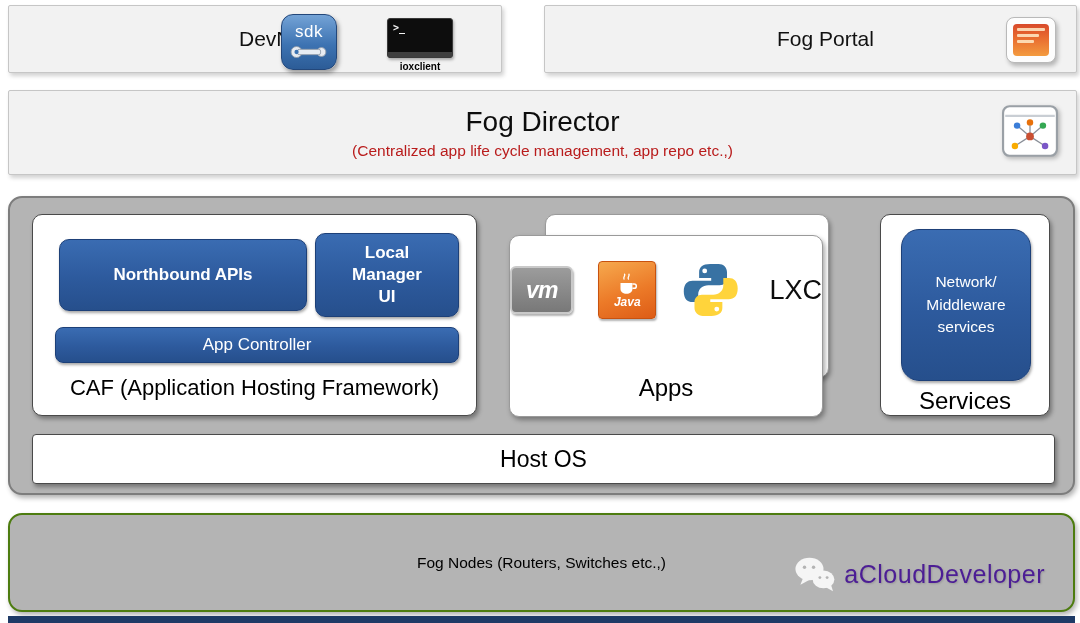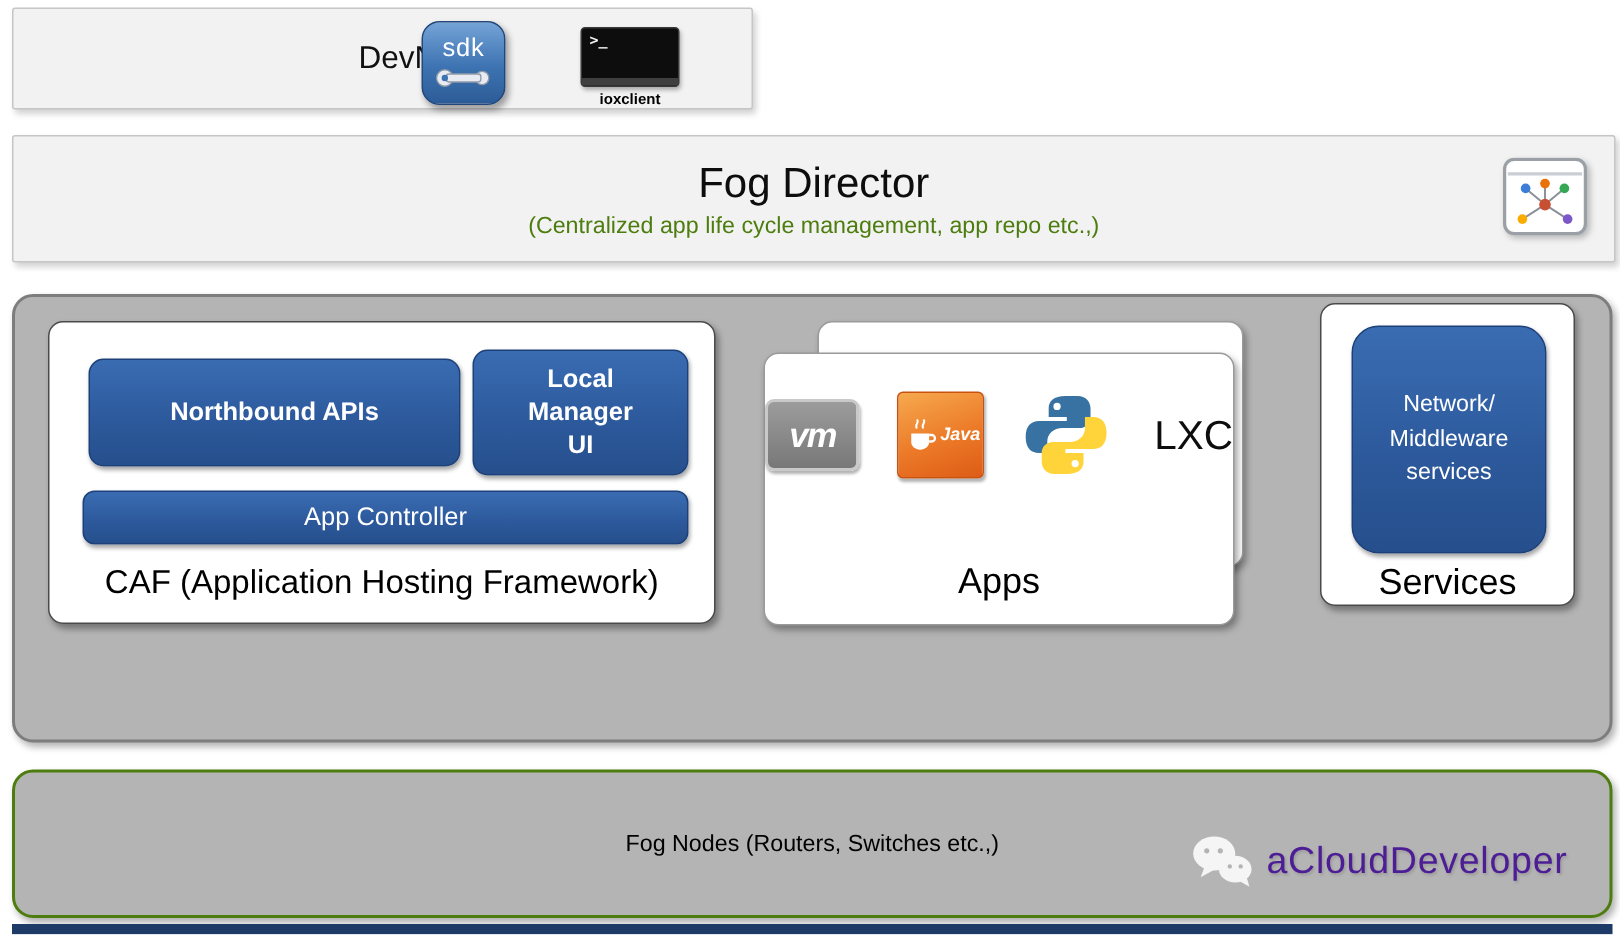--- a/index.html
+++ b/index.html
@@ -56,21 +56,21 @@
     padding:4px 4px; box-sizing:border-box; display:flex; flex-direction:column; gap:3px;
   }
   .portal-stripe { height:3px; background:rgba(255,235,200,0.85); border-radius:1px; }
   .portal-stripe:nth-child(2) { width:80%; }
   .portal-stripe:nth-child(3) { width:60%; }
 
   
   #director { left:8px; top:90px; width:1067px; height:83px; display:flex; flex-direction:column;
     align-items:center; justify-content:center; }
   .director-title { font-size:28px; color:#0d0d0d; }
-  .director-sub { font-size:15.5px; margin-top:4px; color:#4d7c0f; }
+  .director-sub { font-size:15.5px; margin-top:4px; color:#b91c1c; }
   .director-icon { position:absolute; right:18px; top:14px; width:56px; height:52px; }
   .director-icon svg { width:100%; height:100%; filter:drop-shadow(2px 2px 2px rgba(0,0,0,0.25)); }
 
   
   #platform {
     left:8px; top:196px; width:1067px; height:299px; background:#b4b4b4;
     border:2px solid #7d7d7d; border-radius:14px; box-sizing:border-box;
     box-shadow:2px 3px 5px rgba(0,0,0,0.3);
   }
   .white-box { background:#fff; border:1.5px solid #4a4a4a; border-radius:10px;
@@ -100,31 +100,31 @@
     justify-content:center; gap:25px; }
   .vm-icon {
     width:60px; height:44px; border-radius:6px; background:linear-gradient(180deg,#9c9c9c,#787878);
     border:2px solid #c9c9c9; display:flex; align-items:center; justify-content:center;
     box-shadow:1px 2px 2px rgba(0,0,0,0.3);
   }
   .vm-text { color:#fff; font-weight:bold; font-style:italic; font-size:23px; letter-spacing:-1px; }
   .java-icon {
     width:56px; height:56px; border-radius:4px;
     background:linear-gradient(160deg,#f6a94e 0%,#ec7a28 55%,#dd5c16 100%);
-    display:flex; flex-direction:row; align-items:center; justify-content:center;
+    display:flex; flex-direction:column; align-items:center; justify-content:center;
     box-shadow:1px 2px 2px rgba(0,0,0,0.3); border:1px solid #c8520f;
   }
   .java-icon svg { width:26px; height:26px; }
   .java-text { color:#fff; font-weight:bold; font-style:italic; font-size:12px; margin-top:-2px; }
   .py-icon { width:60px; height:60px; }
   .lxc-text { font-size:27px; color:#0d0d0d; margin-left:4px; }
   .apps-caption { position:absolute; left:0; right:0; bottom:14px; text-align:center; font-size:24px; color:#000; }
 
   
-  #services-box { position:absolute; left:870px; top:4px; width:170px; height:202px; }
+  #services-box { position:absolute; left:870px; top:16px; width:170px; height:202px; }
   #services-blue { position:absolute; left:20px; top:14px; width:130px; height:152px; border-radius:18px;
     font-size:15.5px; text-align:center; line-height:1.45; }
   #services-blue span { display:inline-block; width:106px; }
   .services-caption { position:absolute; left:0; right:0; top:172px; text-align:center; font-size:24px; color:#000; }
 
   
   #hostos { position:absolute; left:22px; top:236px; width:1023px; height:50px; border-radius:4px;
     display:flex; align-items:center; justify-content:center; font-size:23px; color:#000; }
 
   
@@ -163,20 +163,30 @@
     </div>
     <div class="term-wrap">
       <div class="term-icon">
         <span class="term-prompt">&gt;_</span>
         <span class="term-bar"></span>
       </div>
       <div class="term-label">ioxclient</div>
     </div>
   </div>
 
+  <div class="abs panel-light" id="portal">
+    <span class="panel-title">Fog Portal</span>
+    <div class="portal-icon">
+      <div class="portal-inner">
+        <div class="portal-stripe"></div>
+        <div class="portal-stripe"></div>
+        <div class="portal-stripe"></div>
+      </div>
+    </div>
+  </div>
 
   <div class="abs panel-light" id="director">
     <div class="director-title">Fog Director</div>
     <div class="director-sub">(Centralized app life cycle management, app repo etc.,)</div>
     <div class="director-icon">
       <svg viewBox="0 0 52 48">
         <rect x="1" y="1" width="50" height="46" rx="6" fill="#ffffff" stroke="#9aa0a6" stroke-width="2"></rect>
         <path d="M3 10 h46" stroke="#c9ced4" stroke-width="2"></path>
         <g stroke="#8a8f98" stroke-width="1.2">
           <line x1="26" y1="29" x2="14" y2="19"></line>
@@ -232,20 +242,21 @@
       <div class="apps-caption">Apps</div>
     </div>
 
     <div class="white-box" id="services-box">
       <div class="blue" id="services-blue">
         <span>Network/ Middleware services</span>
       </div>
       <div class="services-caption">Services</div>
     </div>
 
+    <div class="white-box" id="hostos">Host OS</div>
   </div>
 
   <div class="abs" id="fognodes">
     <span class="fognodes-caption">Fog Nodes (Routers, Switches etc.,)</span>
     <div class="watermark">
       <svg viewBox="0 0 48 42">
         <g fill="#f5f5f5">
           <ellipse cx="19" cy="15.5" rx="15.5" ry="12.5"></ellipse>
           <path d="M9 33 l3.2-8.5 6.5 3.2z"></path>
           <ellipse cx="34.5" cy="27" rx="12" ry="9.8"></ellipse>

